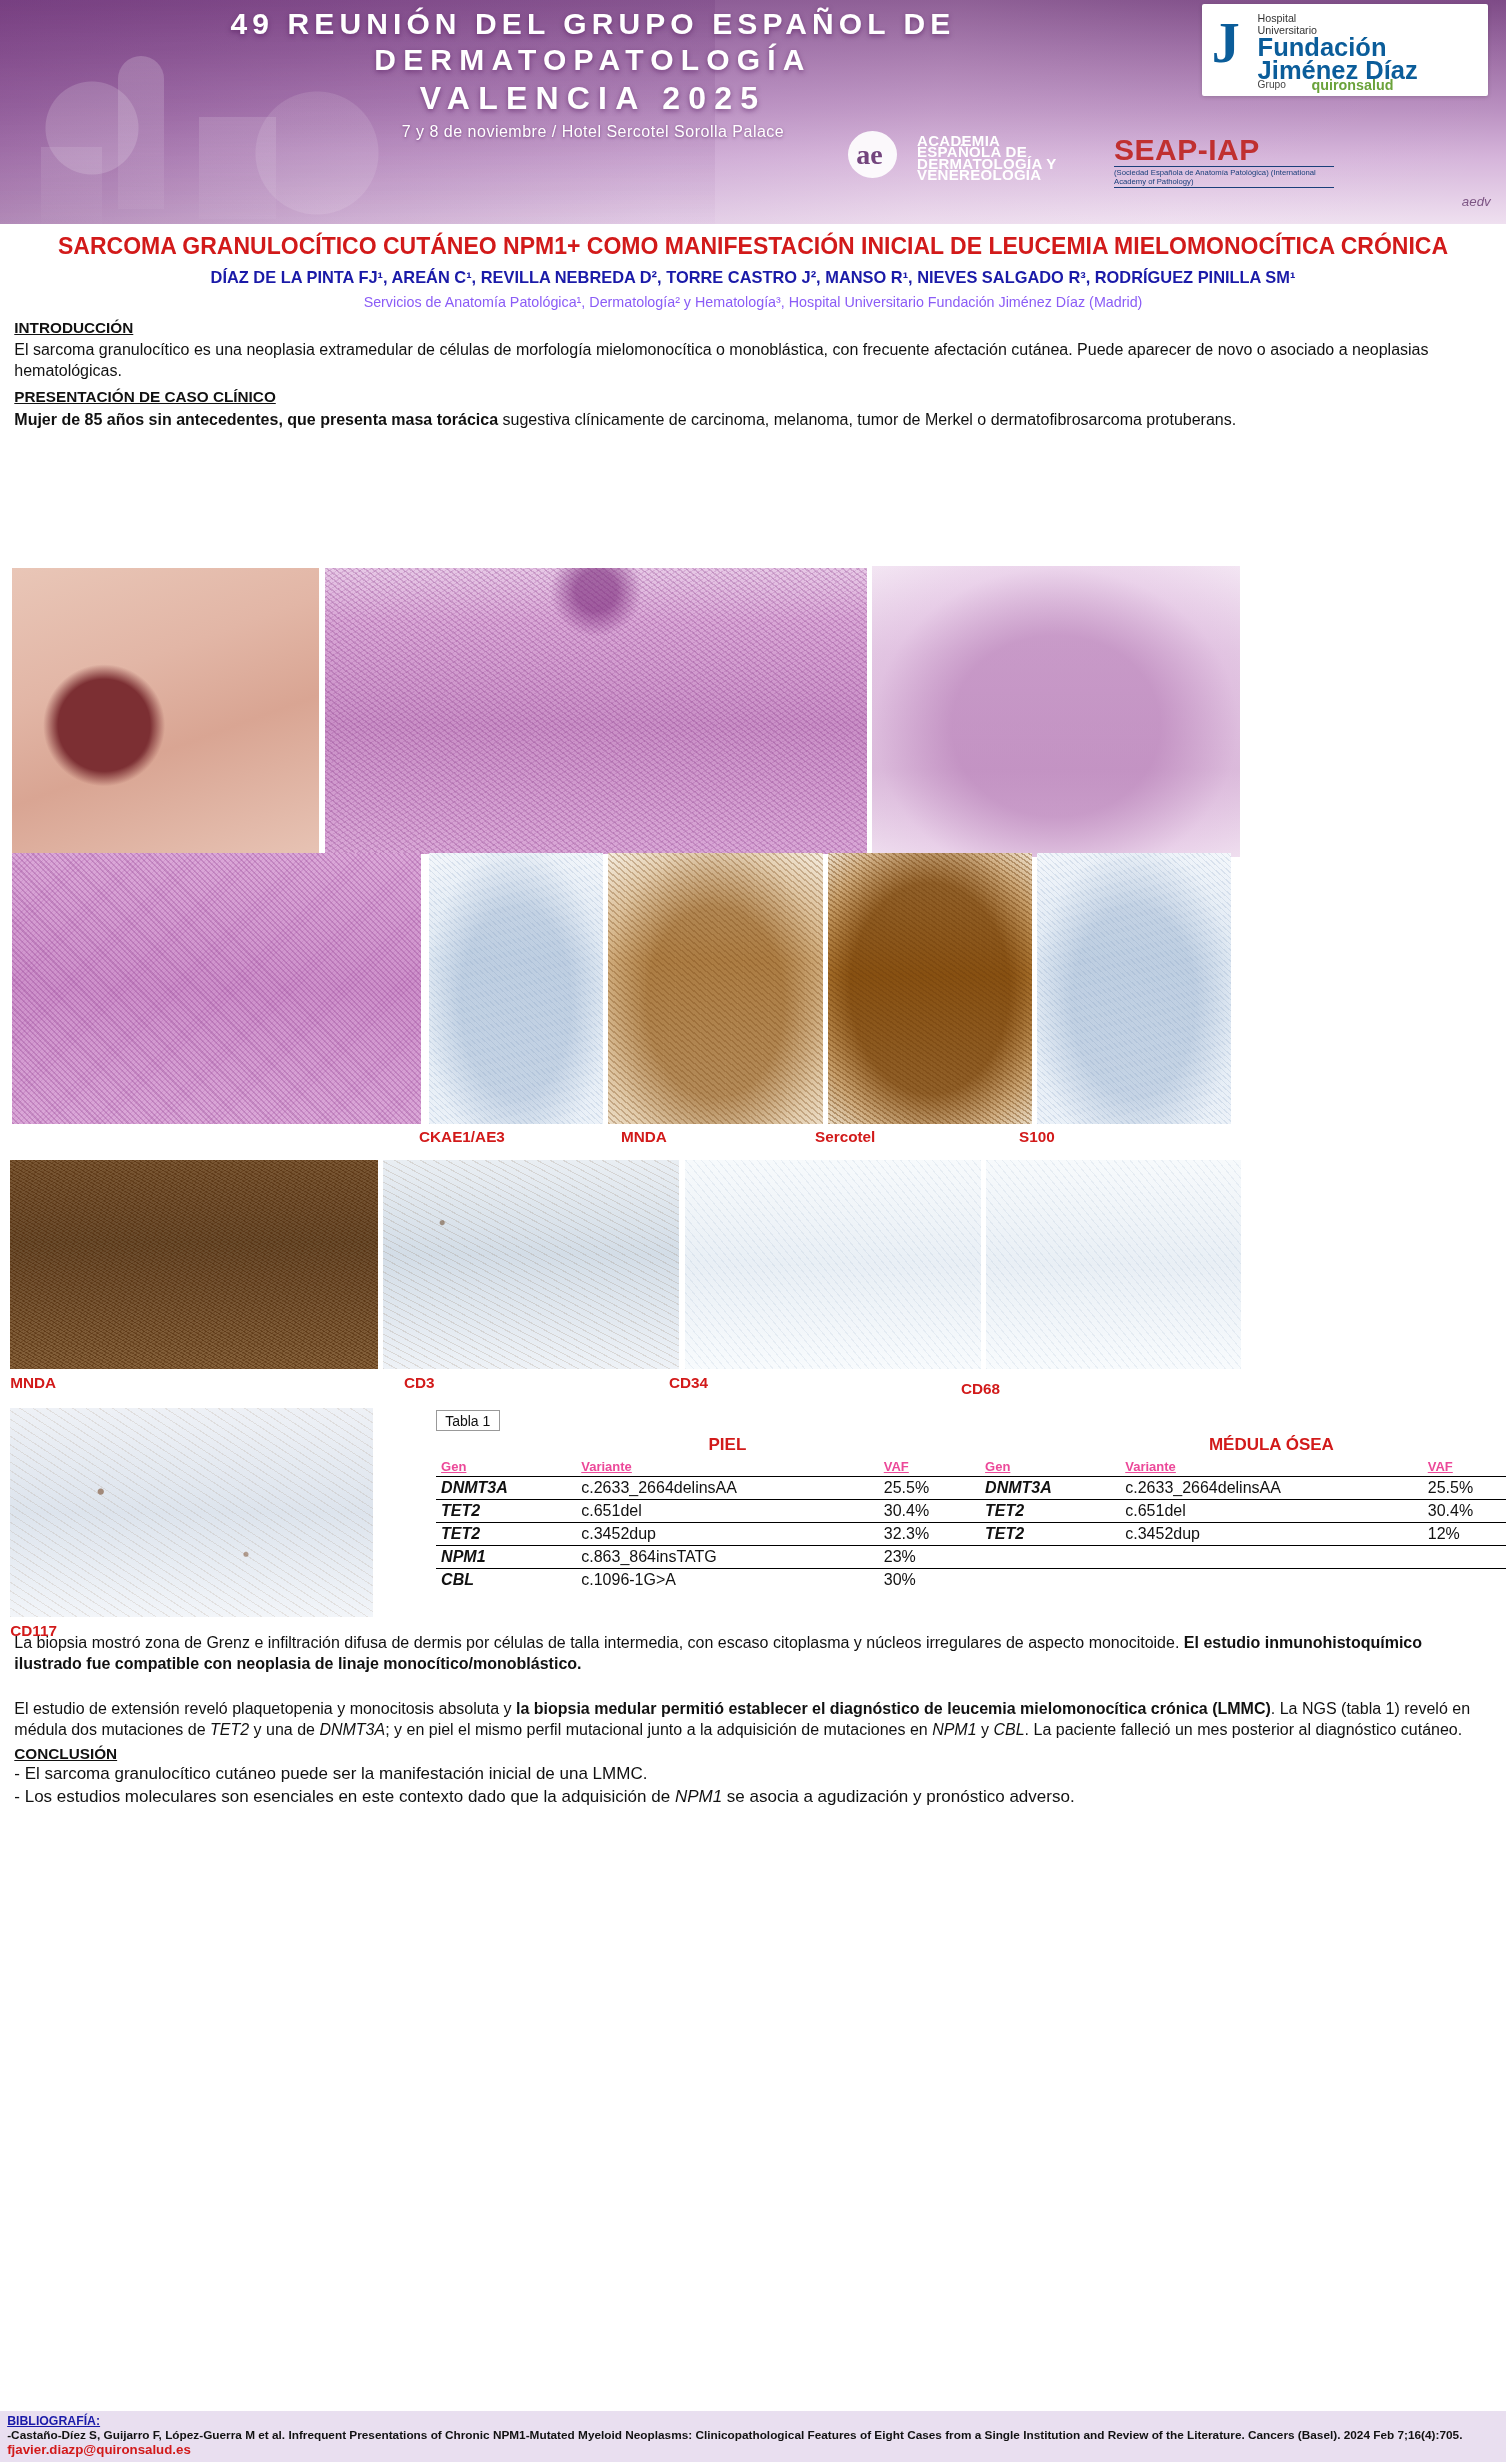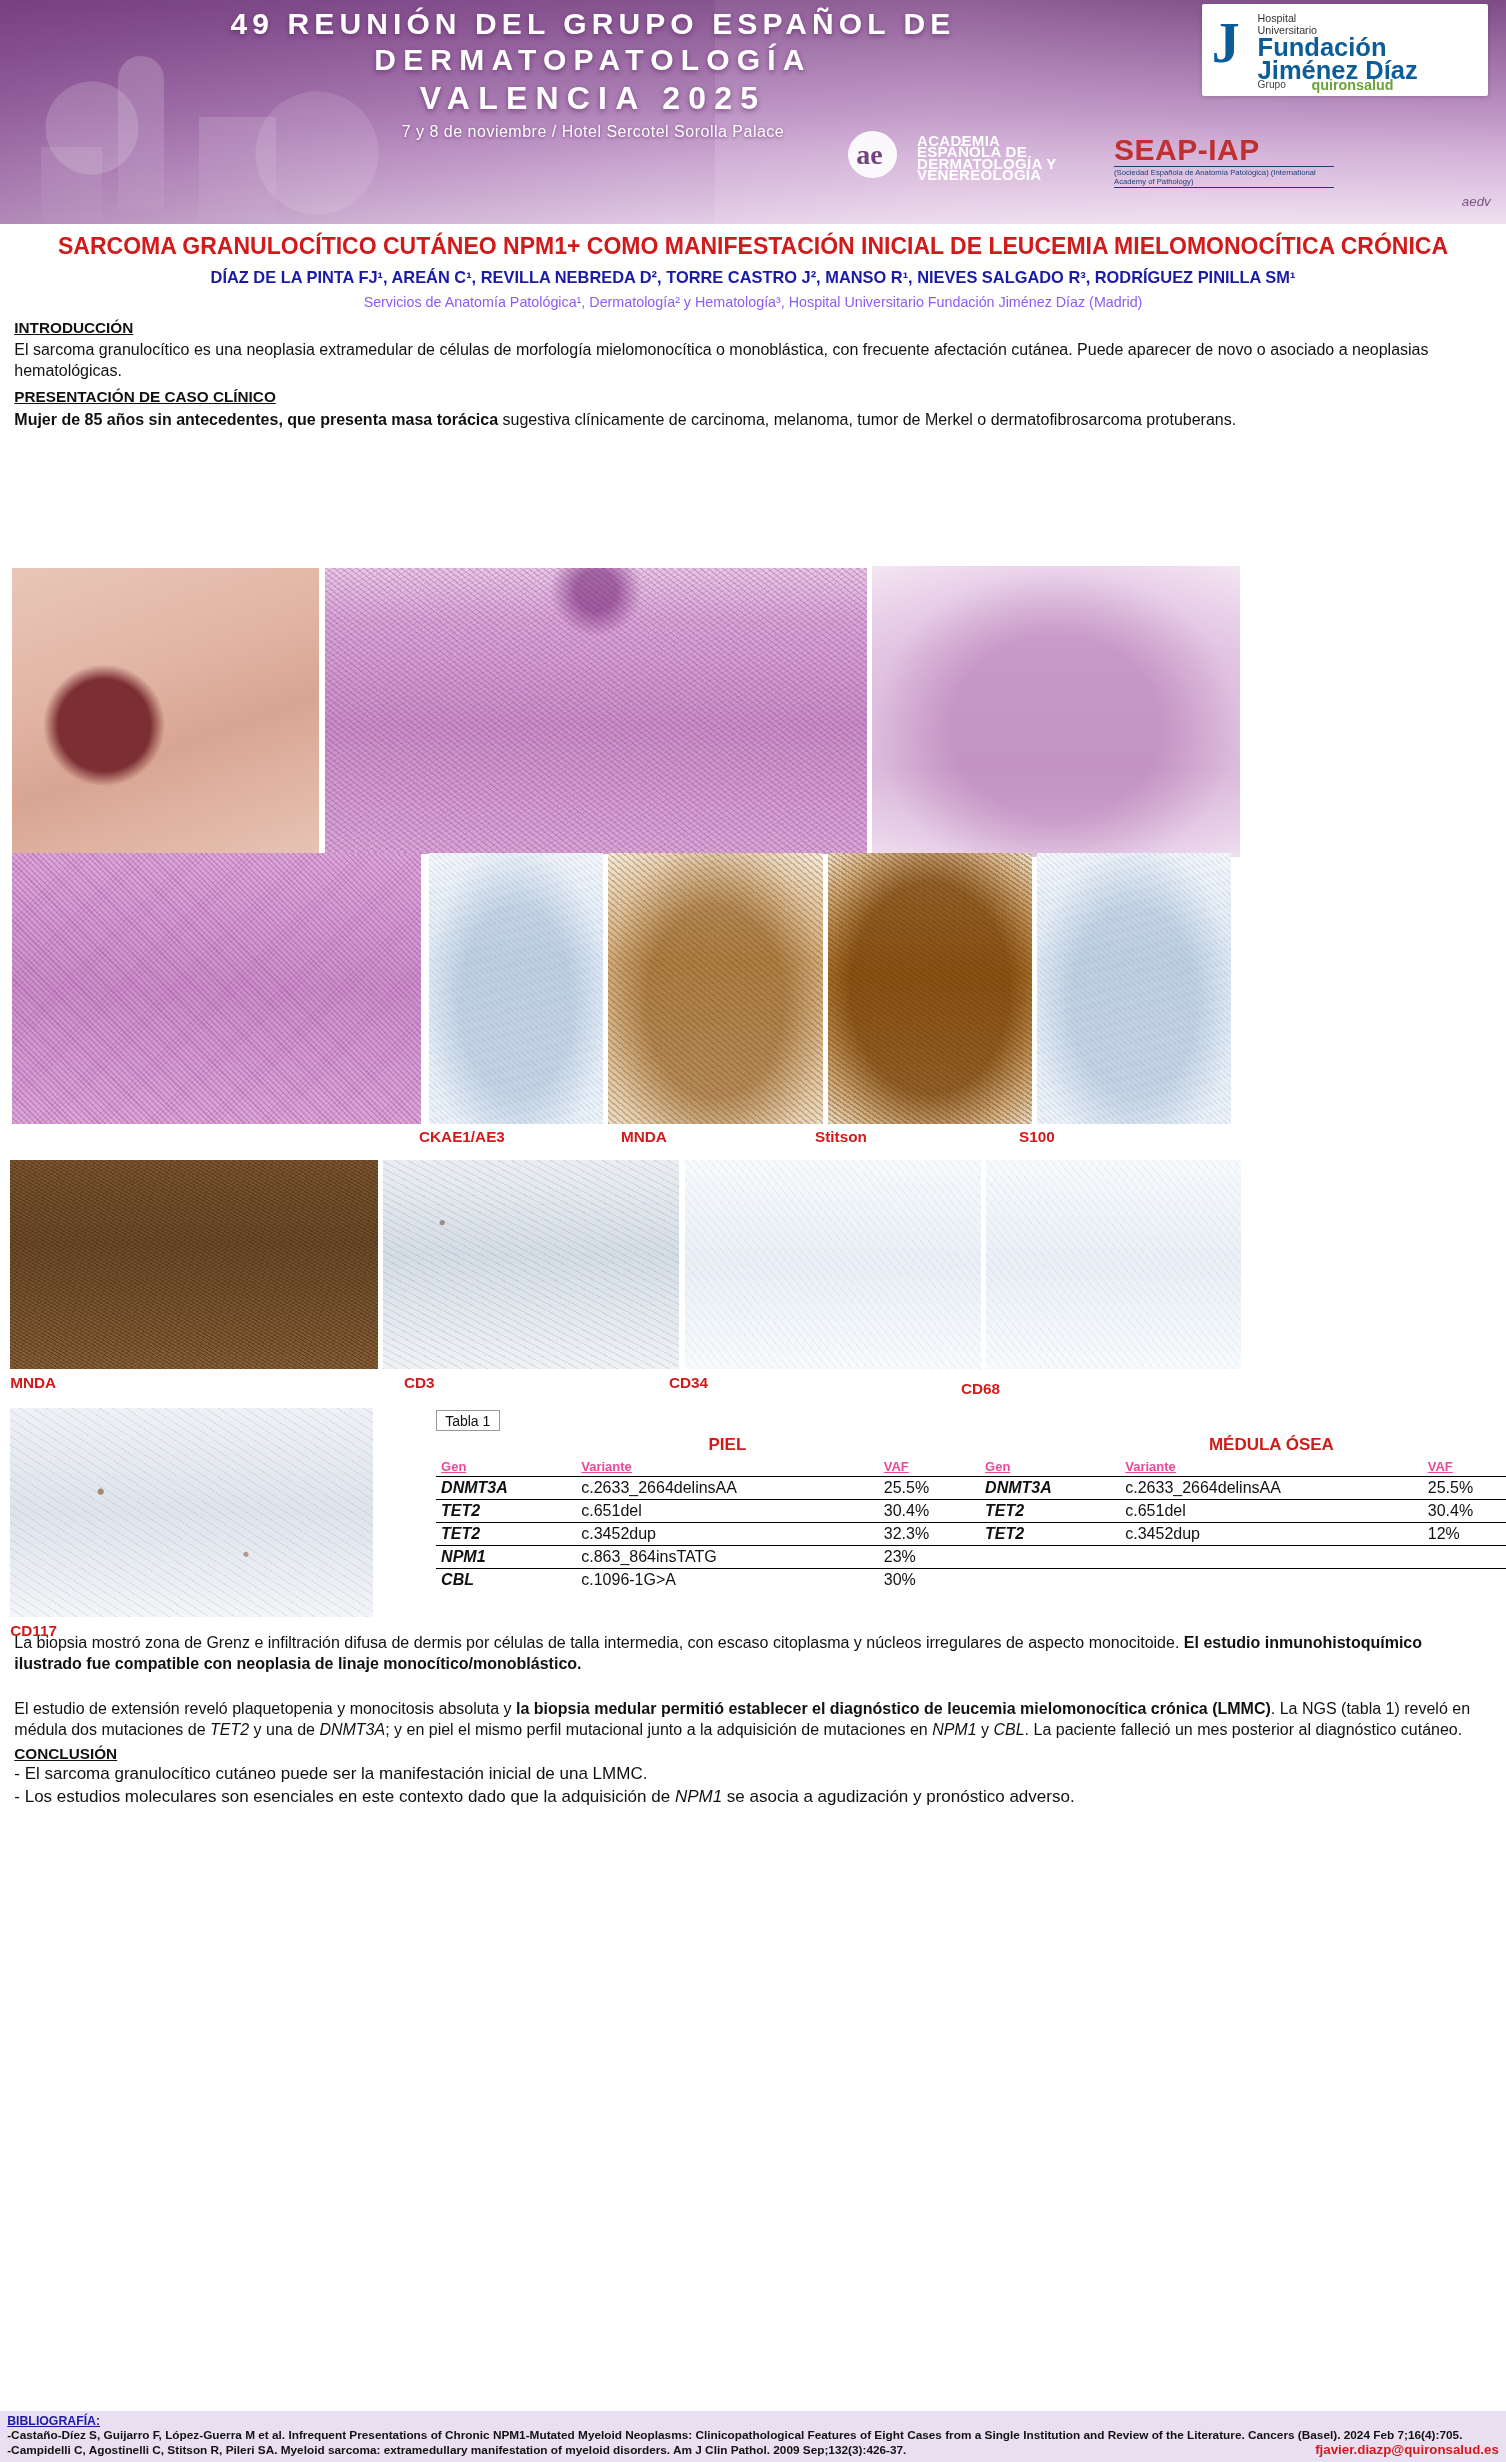--- a/index.html
+++ b/index.html
@@ -209,21 +209,21 @@
 
   <div class="imgrow" style="position:absolute;left:0;top:853px;width:1506px;height:286px;">
     <div class="ph tex-he2" style="left:12.3px;top:0;width:409px;height:271px;"></div>
     <div class="ph tex-ihc-neg" style="left:429px;top:0;width:174px;height:271px;"></div>
     <div class="ph tex-ihc-pos" style="left:608px;top:0;width:215px;height:271px;"></div>
     <div class="ph tex-ihc-strong" style="left:828px;top:0;width:204px;height:271px;"></div>
     <div class="ph tex-ihc-neg" style="left:1037px;top:0;width:194px;height:271px;"></div>
 
     <div class="lbl" style="left:419px;top:275px;">CKAE1/AE3</div>
     <div class="lbl" style="left:621px;top:275px;">MNDA</div>
-    <div class="lbl" style="left:815px;top:275px;">Stitson</div>
+    <div class="lbl" style="left:815px;top:275px;">Sercotel</div>
     <div class="lbl" style="left:1019px;top:275px;">S100</div>
   </div>
 
   <div class="imgrow" style="position:absolute;left:0;top:1160px;width:1506px;height:240px;">
     <div class="ph tex-dense-brown" style="left:10.2px;top:0;width:368px;height:209px;"></div>
     <div class="ph tex-scatter-brown" style="left:383px;top:0;width:296px;height:209px;"></div>
     <div class="ph tex-pale-blue" style="left:685px;top:0;width:296px;height:209px;"></div>
     <div class="ph tex-pale-blue" style="left:986px;top:0;width:255px;height:209px;"></div>
 
     <div class="lbl" style="left:10.2px;top:214px;">MNDA</div>
@@ -316,19 +316,18 @@
     <div class="concl red">- El sarcoma granulocítico cutáneo puede ser la manifestación inicial de una LMMC.</div>
     <div class="concl">
       <span>- Los estudios moleculares son esenciales en este contexto dado que la adquisición de </span><i>NPM1</i><span> se asocia a agudización y pronóstico adverso.</span>
     </div>
   </div>
 
   <div class="biblio">
     <div class="biblio-h">BIBLIOGRAFÍA:</div>
     <div class="biblio-l">-Castaño-Díez S, Guijarro F, López-Guerra M et al. Infrequent Presentations of Chronic NPM1-Mutated Myeloid Neoplasms: Clinicopathological Features of Eight Cases from a Single Institution and Review of the Literature. Cancers (Basel). 2024 Feb 7;16(4):705.</div>
     <div style="display:flex;align-items:flex-end;justify-content:space-between;gap:10.2px;">
-      <div class="biblio-l" style="flex:1">-Campidelli C, Agostinelli C, Stitson R, Pileri SA. Myeloid sarcoma: extramedullary manifestation of myeloid disorders. Am J Clin Pathol. 2009 Sep;132(3):426-37.</div>
       <div class="mail">fjavier.diazp@quironsalud.es</div>
     </div>
   </div>
 
 </div>
 
 
 </body></html>

